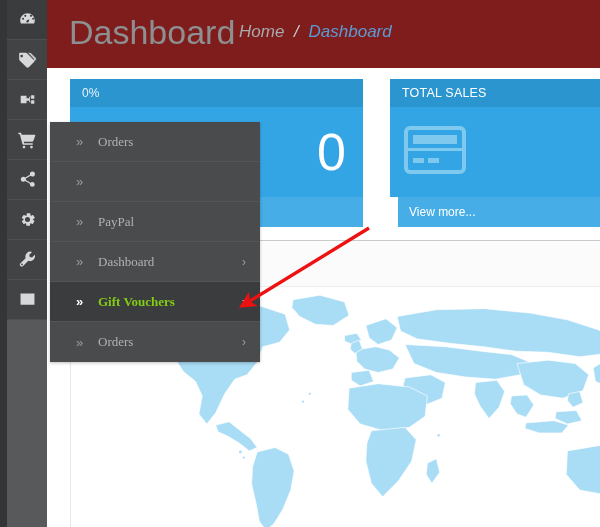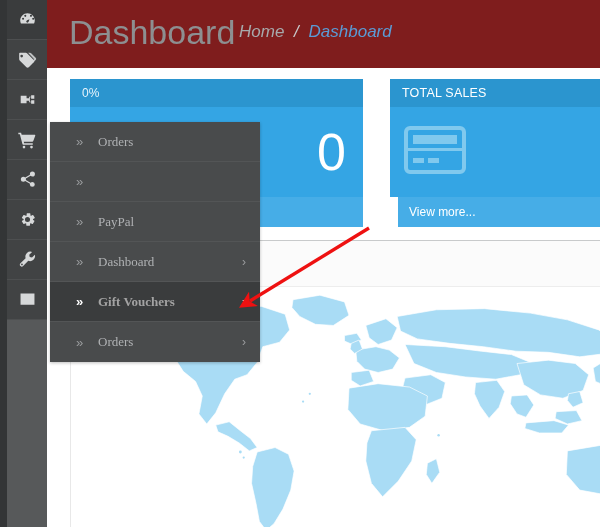--- a/index.html
+++ b/index.html
@@ -152,21 +152,21 @@
   }
   .menu-item .mi-label { position: absolute; left: 48px; font-family: Liberation Serif, serif; }
   .menu-item .mi-arrow {
     position: absolute; right: 14px;
     font-size: 12px; color: #9a9c9e;
     line-height: 1;
   }
   .menu-item.selected {
     background: #3a3c3d;
   }
-  .menu-item.selected .mi-label { color: #a3a3a3; font-weight: bold; }
+  .menu-item.selected .mi-label { color: #84cc16; font-weight: bold; }
   .menu-item.selected .mi-chev { color: #ffffff; font-weight: bold; }
   .menu-item.selected .mi-arrow { color: #ffffff; }
 
   
   .annotation {
     position: absolute; left: 0; top: 0;
     width: 600px; height: 527px;
     pointer-events: none;
     z-index: 80;
   }

